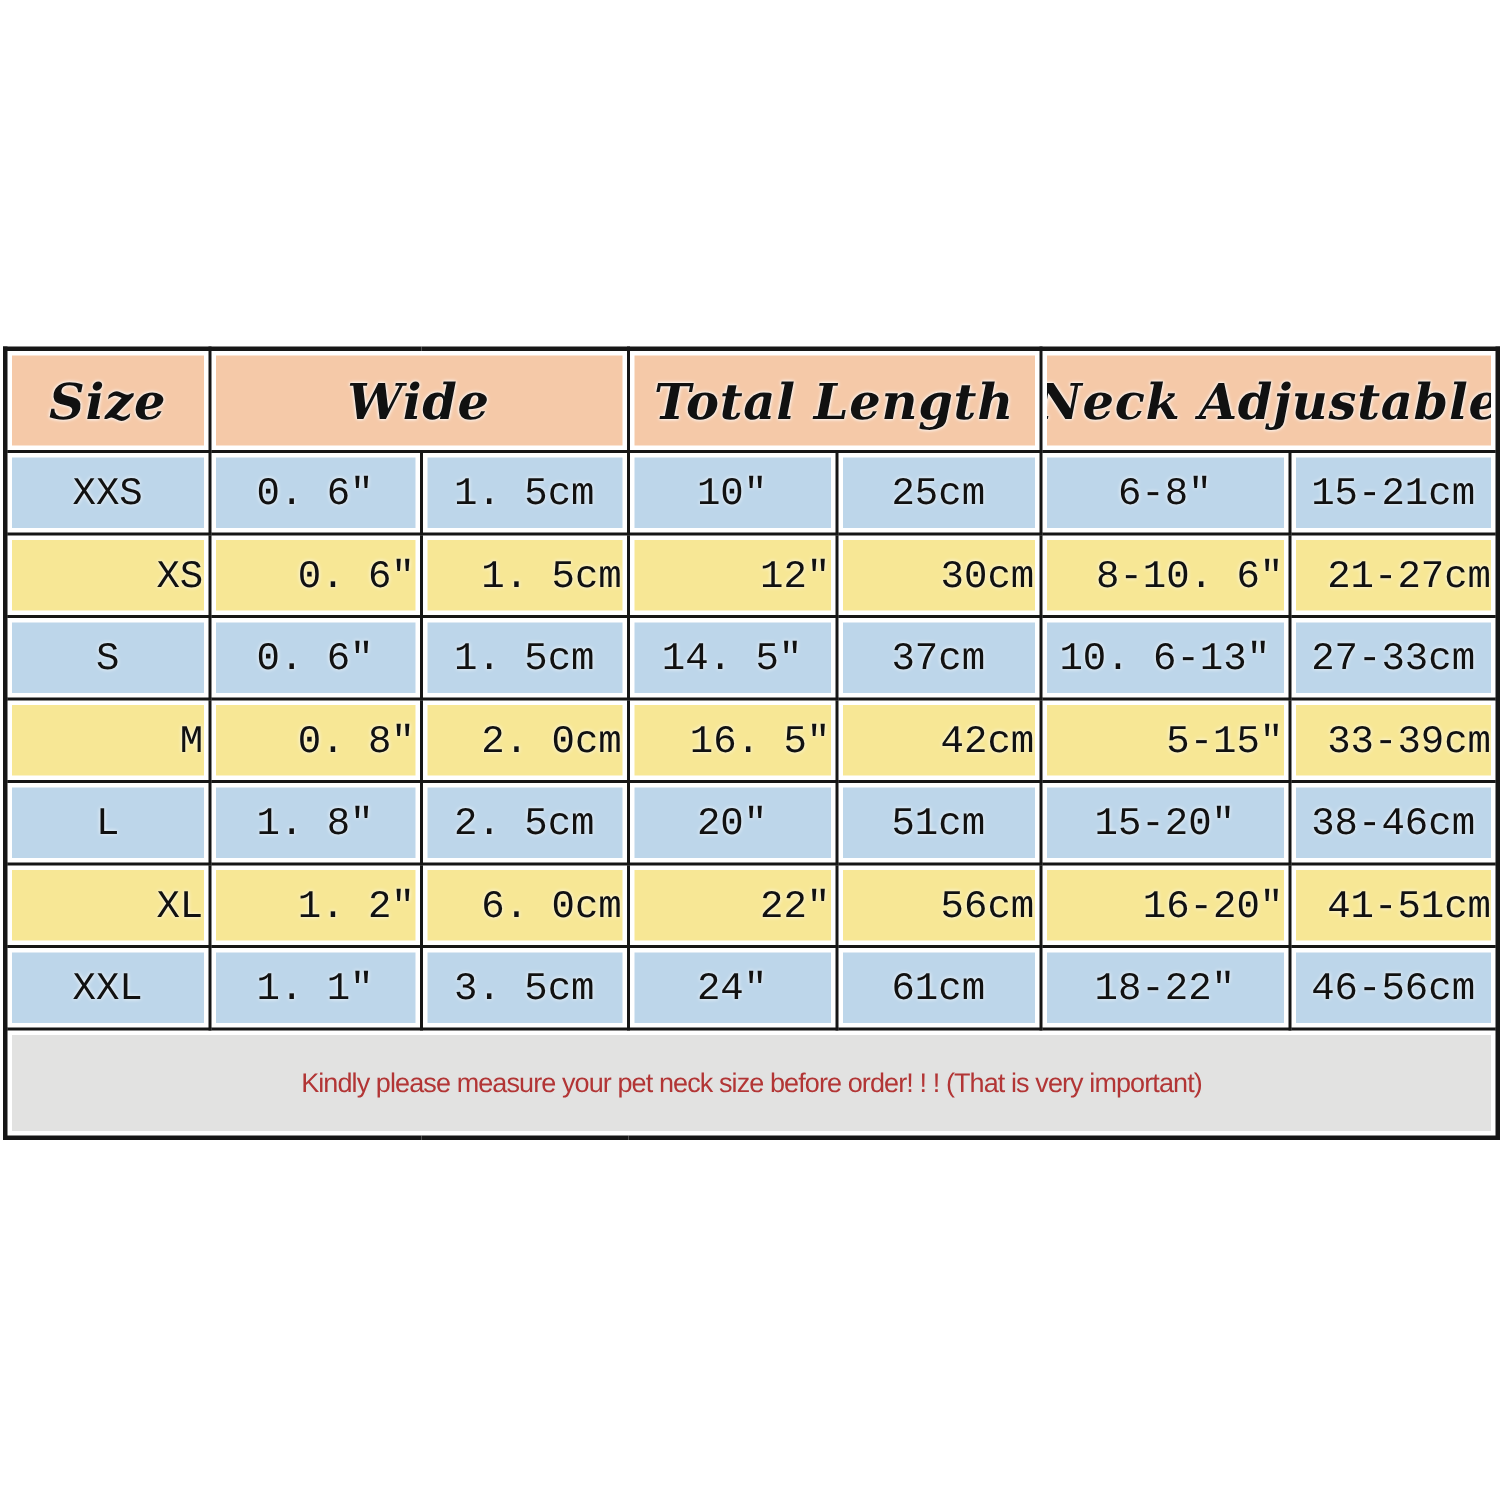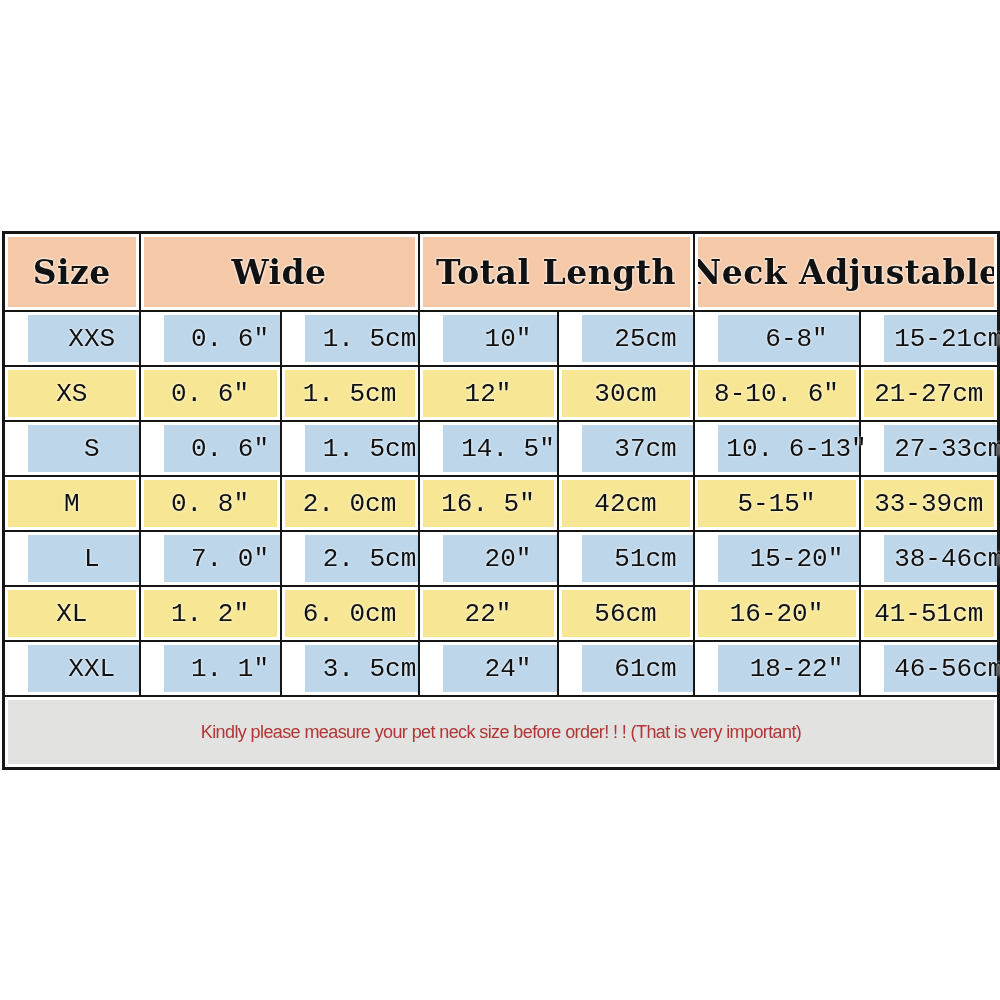--- a/index.html
+++ b/index.html
@@ -36,39 +36,40 @@
   .fill {
     display: flex;
     align-items: center;
     justify-content: center;
     width: 100%;
     box-sizing: border-box;
     overflow: hidden;
     white-space: nowrap;
   }
   .fill-header {
-    height: 70px;
+    height: 60px;
     background: var(--header-bg, #f5c9a8);
     font-family: "DejaVu Serif", serif;
+    font-style: italic;
     font-weight: bold;
     font-size: 33px;
     color: var(--text, #111111);
     letter-spacing: 0.5px;
     text-shadow: 0 0 3px #ffffff, 0 0 2px #ffffff;
   }
   .fill-data {
     height: 47px;
     font-family: "Liberation Mono", monospace;
     font-size: 26px;
     font-weight: 500;
     color: var(--text, #111111);
     text-shadow: 0 0 3px #ffffff;
   }
-  .blue   { background: var(--row-blue, #bdd6ea); margin-left: 20px; }
-  .yellow { background: var(--row-yellow, #f7e795); }
+  .blue   { background: var(--row-blue, #bdd6ea); }
+  .yellow { background: var(--row-yellow, #f7e795); justify-content: flex-end; }
   .fill-note {
     height: 64px;
     background: var(--note-bg, #e2e2e1);
     font-size: 18px;
     letter-spacing: -0.6px;
     color: var(--note-text, #b23535);
   }
 </style>
 </head>
 <body>
@@ -258,21 +259,21 @@
           </td>
       </tr>
       <tr>
         <td>
             <div class="fill fill-data blue">
               <span>L</span>
             </div>
           </td>
         <td>
             <div class="fill fill-data blue">
-              <span>7. 0″</span>
+              <span>1. 8″</span>
             </div>
           </td>
         <td>
             <div class="fill fill-data blue">
               <span>2. 5cm</span>
             </div>
           </td>
         <td>
             <div class="fill fill-data blue">
               <span>20″</span>

